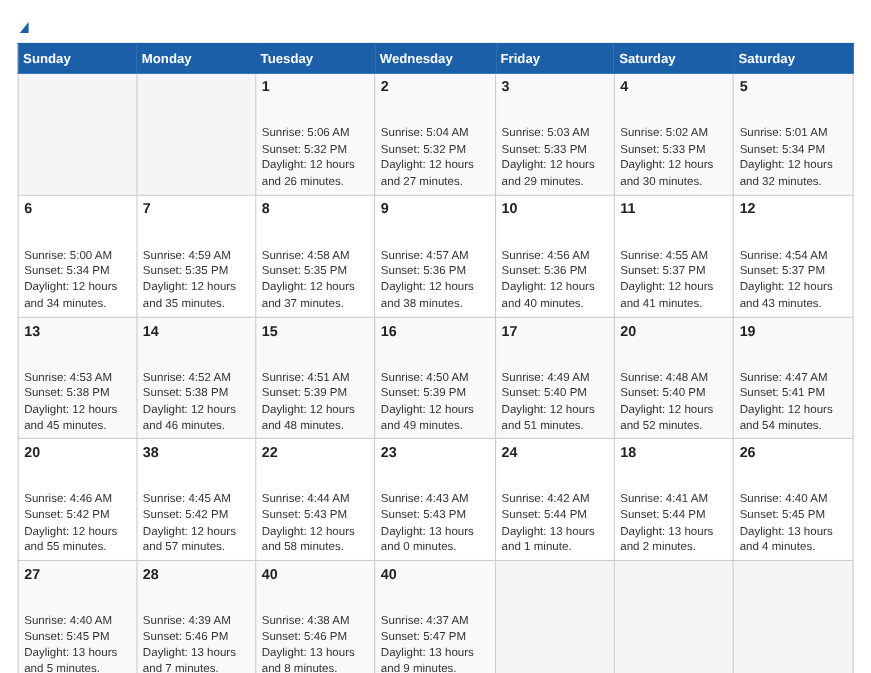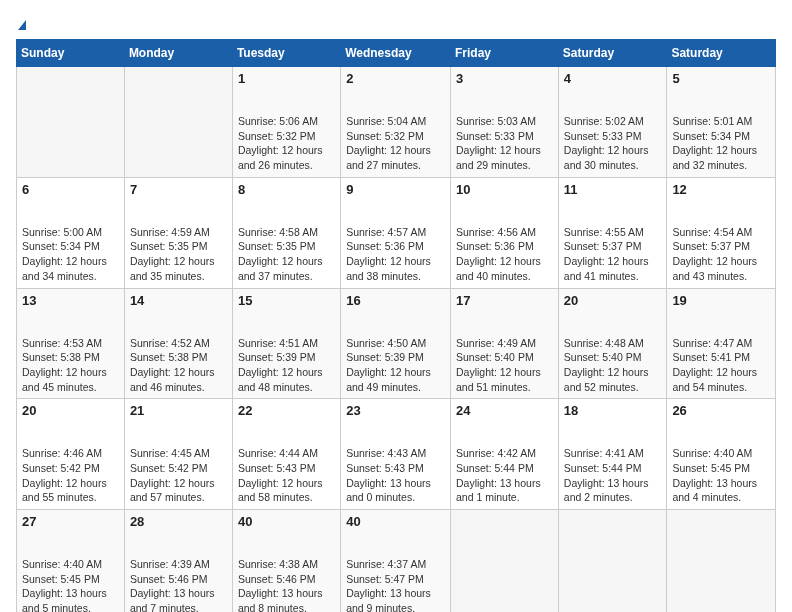--- a/index.html
+++ b/index.html
@@ -202,21 +202,21 @@
           <span class="day-num">19</span>
           <div class="day-info">Sunrise: 4:47 AM<br>Sunset: 5:41 PM<br>Daylight: 12 hours and 54 minutes.</div>
         </td>
       </tr>
       <tr>
         <td>
           <span class="day-num">20</span>
           <div class="day-info">Sunrise: 4:46 AM<br>Sunset: 5:42 PM<br>Daylight: 12 hours and 55 minutes.</div>
         </td>
         <td>
-          <span class="day-num">21</span>
+          <span class="day-num">38</span>
           <div class="day-info">Sunrise: 4:45 AM<br>Sunset: 5:42 PM<br>Daylight: 12 hours and 57 minutes.</div>
         </td>
         <td>
           <span class="day-num">22</span>
           <div class="day-info">Sunrise: 4:44 AM<br>Sunset: 5:43 PM<br>Daylight: 12 hours and 58 minutes.</div>
         </td>
         <td>
           <span class="day-num">23</span>
           <div class="day-info">Sunrise: 4:43 AM<br>Sunset: 5:43 PM<br>Daylight: 13 hours and 0 minutes.</div>
         </td>

